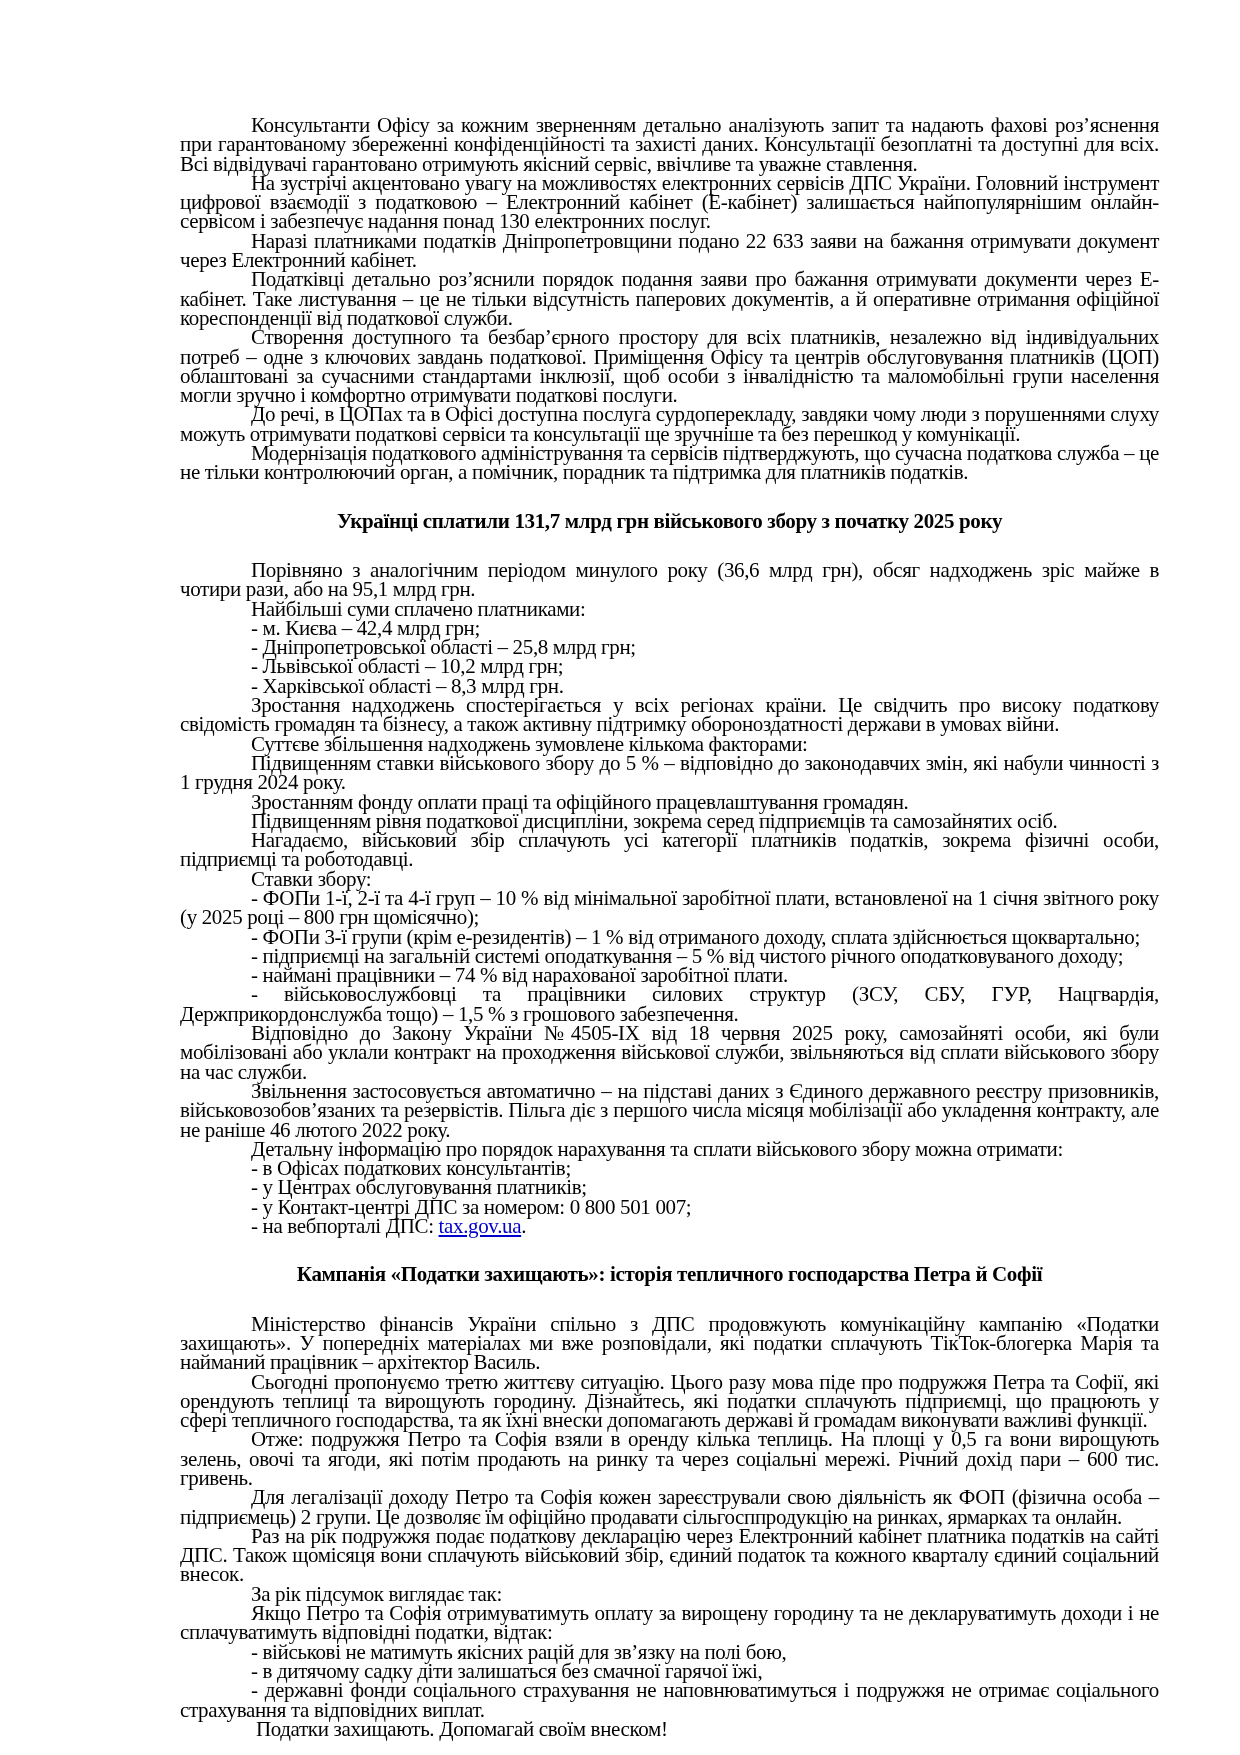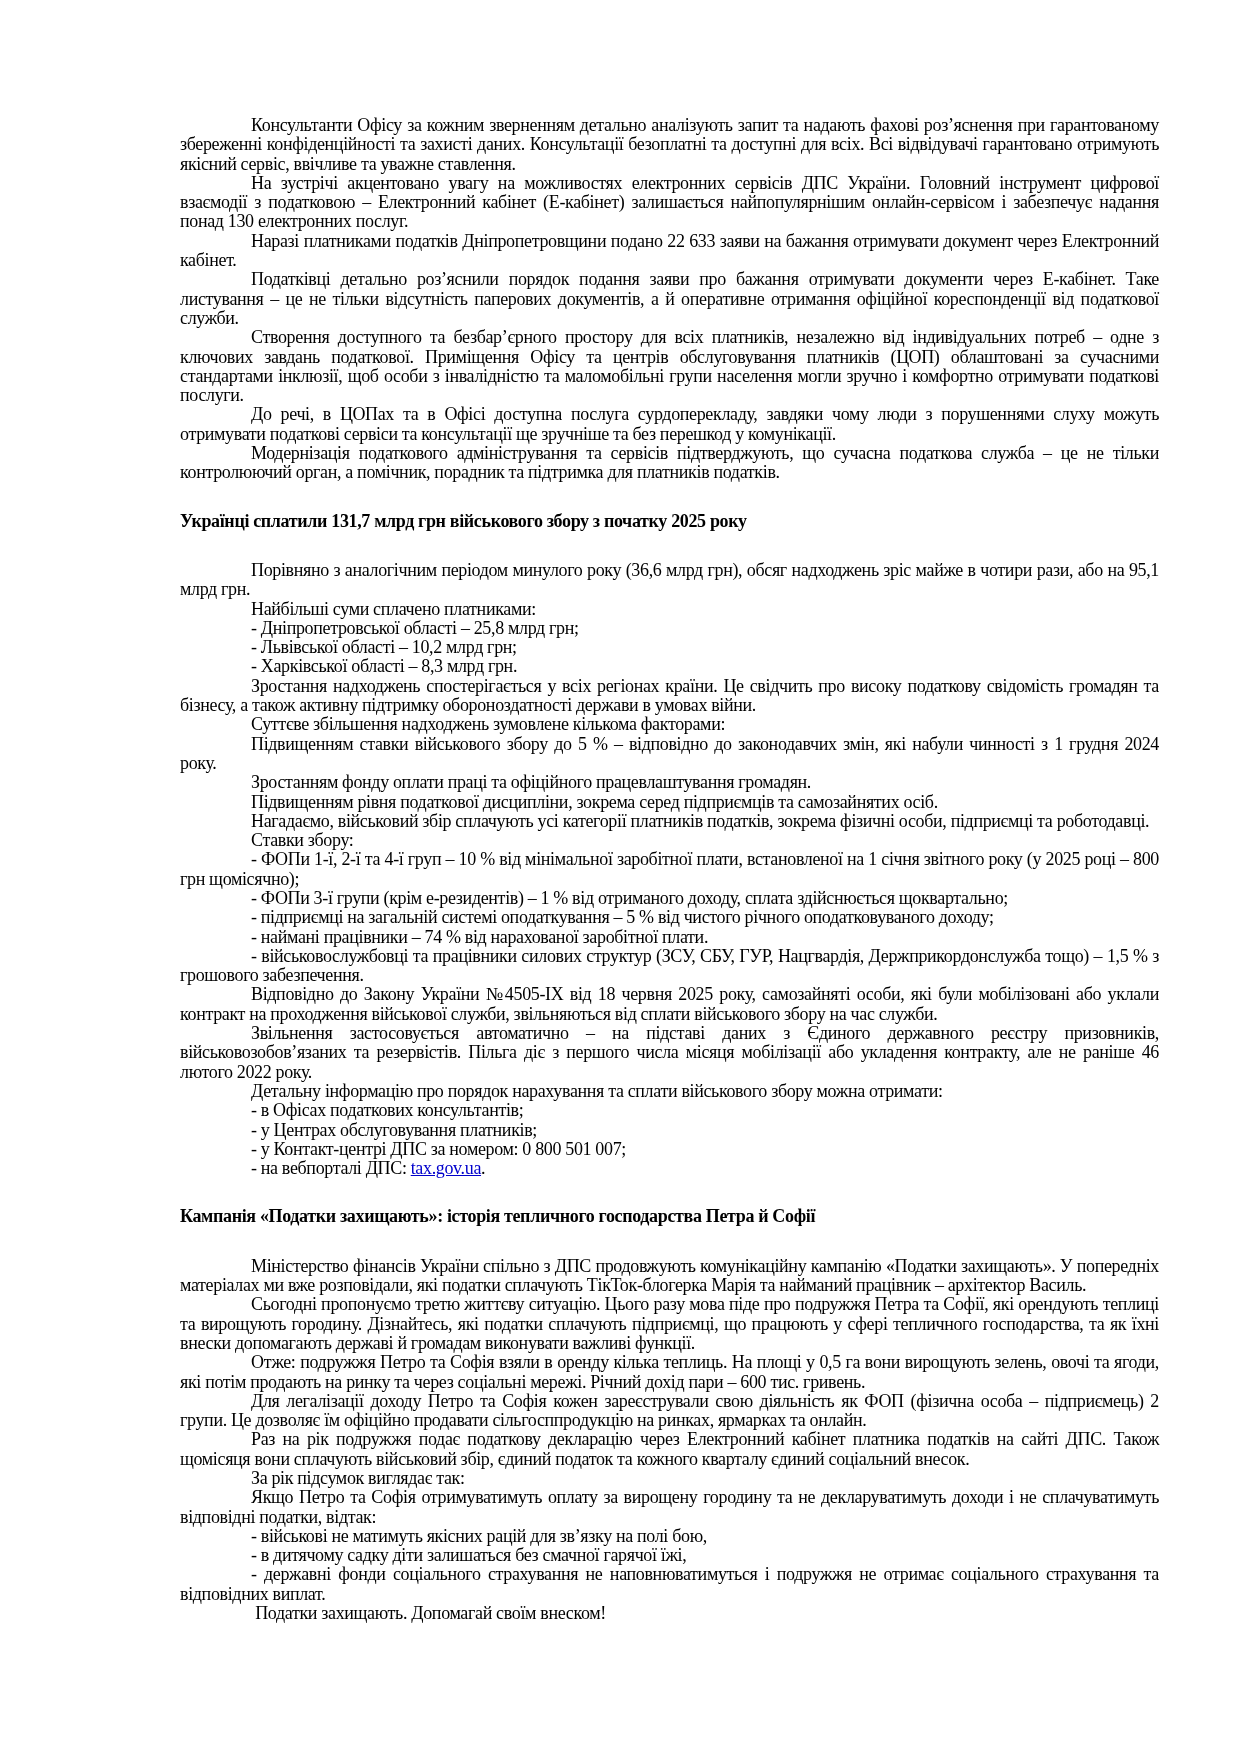--- a/index.html
+++ b/index.html
@@ -1,24 +1,24 @@
 <!DOCTYPE html>
 <html><head>
 <meta charset="utf-8">
 <style>
   html, body { margin: 0; padding: 0; background: #ffffff; }
   body { width: 1240px; height: 1755px; position: relative; overflow: hidden; }
   .page {
     position: absolute; left: 180px; top: 116px; width: 979px;
-    font-family: "Liberation Serif", serif; font-size: 18px; line-height: 19.3px;
+    font-family: "Liberation Serif", serif; font-size: 21px; line-height: 19.3px;
     color: #000; letter-spacing: -0.35px;
   }
   .p { margin: 0; text-align: justify; text-indent: 71px; }
   .li { margin: 0; text-align: justify; padding-left: 0; text-indent: 71px; }
-  .h { margin: 0; font-weight: bold; }
+  .h { margin: 0; text-align: center; font-weight: bold; }
   .gap-h-before { height: 19px; }
   .gap-h-after { height: 30px; }
   a.link { color: #1a0dab; text-decoration: underline; color: #0000cc; }
 </style>
 </head>
 <body>
 
 <div class="page">
   <div>
     <p class="p">Консультанти Офісу за кожним зверненням детально аналізують запит та надають фахові роз’яснення при гарантованому збереженні конфіденційності та захисті даних. Консультації безоплатні та доступні для всіх. Всі відвідувачі гарантовано отримують якісний сервіс, ввічливе та уважне ставлення.</p>
@@ -31,20 +31,21 @@
   </div>
 
   <div class="gap-h-before"></div>
   <div style="height:10px"></div>
   <p class="h">Українці сплатили 131,7 млрд грн військового збору з початку 2025 року</p>
   <div class="gap-h-after"></div>
 
   <div>
     <p class="p">Порівняно з аналогічним періодом минулого року (36,6 млрд грн), обсяг надходжень зріс майже в чотири рази, або на 95,1 млрд грн.</p>
     <p class="p">Найбільші суми сплачено платниками:</p>
+    <p class="li">- м. Києва – 42,4 млрд грн;</p>
     <p class="li">- Дніпропетровської області – 25,8 млрд грн;</p>
     <p class="li">- Львівської області – 10,2 млрд грн;</p>
     <p class="li">- Харківської області – 8,3 млрд грн.</p>
     <p class="p">Зростання надходжень спостерігається у всіх регіонах країни. Це свідчить про високу податкову свідомість громадян та бізнесу, а також активну підтримку обороноздатності держави в умовах війни.</p>
     <p class="p">Суттєве збільшення надходжень зумовлене кількома факторами:</p>
     <p class="p">Підвищенням ставки військового збору до 5 % – відповідно до законодавчих змін, які набули чинності з 1 грудня 2024 року.</p>
     <p class="p">Зростанням фонду оплати праці та офіційного працевлаштування громадян.</p>
     <p class="p">Підвищенням рівня податкової дисципліни, зокрема серед підприємців та самозайнятих осіб.</p>
     <p class="p">Нагадаємо, військовий збір сплачують усі категорії платників податків, зокрема фізичні особи, підприємці та роботодавці.</p>
     <p class="p">Ставки збору:</p>

